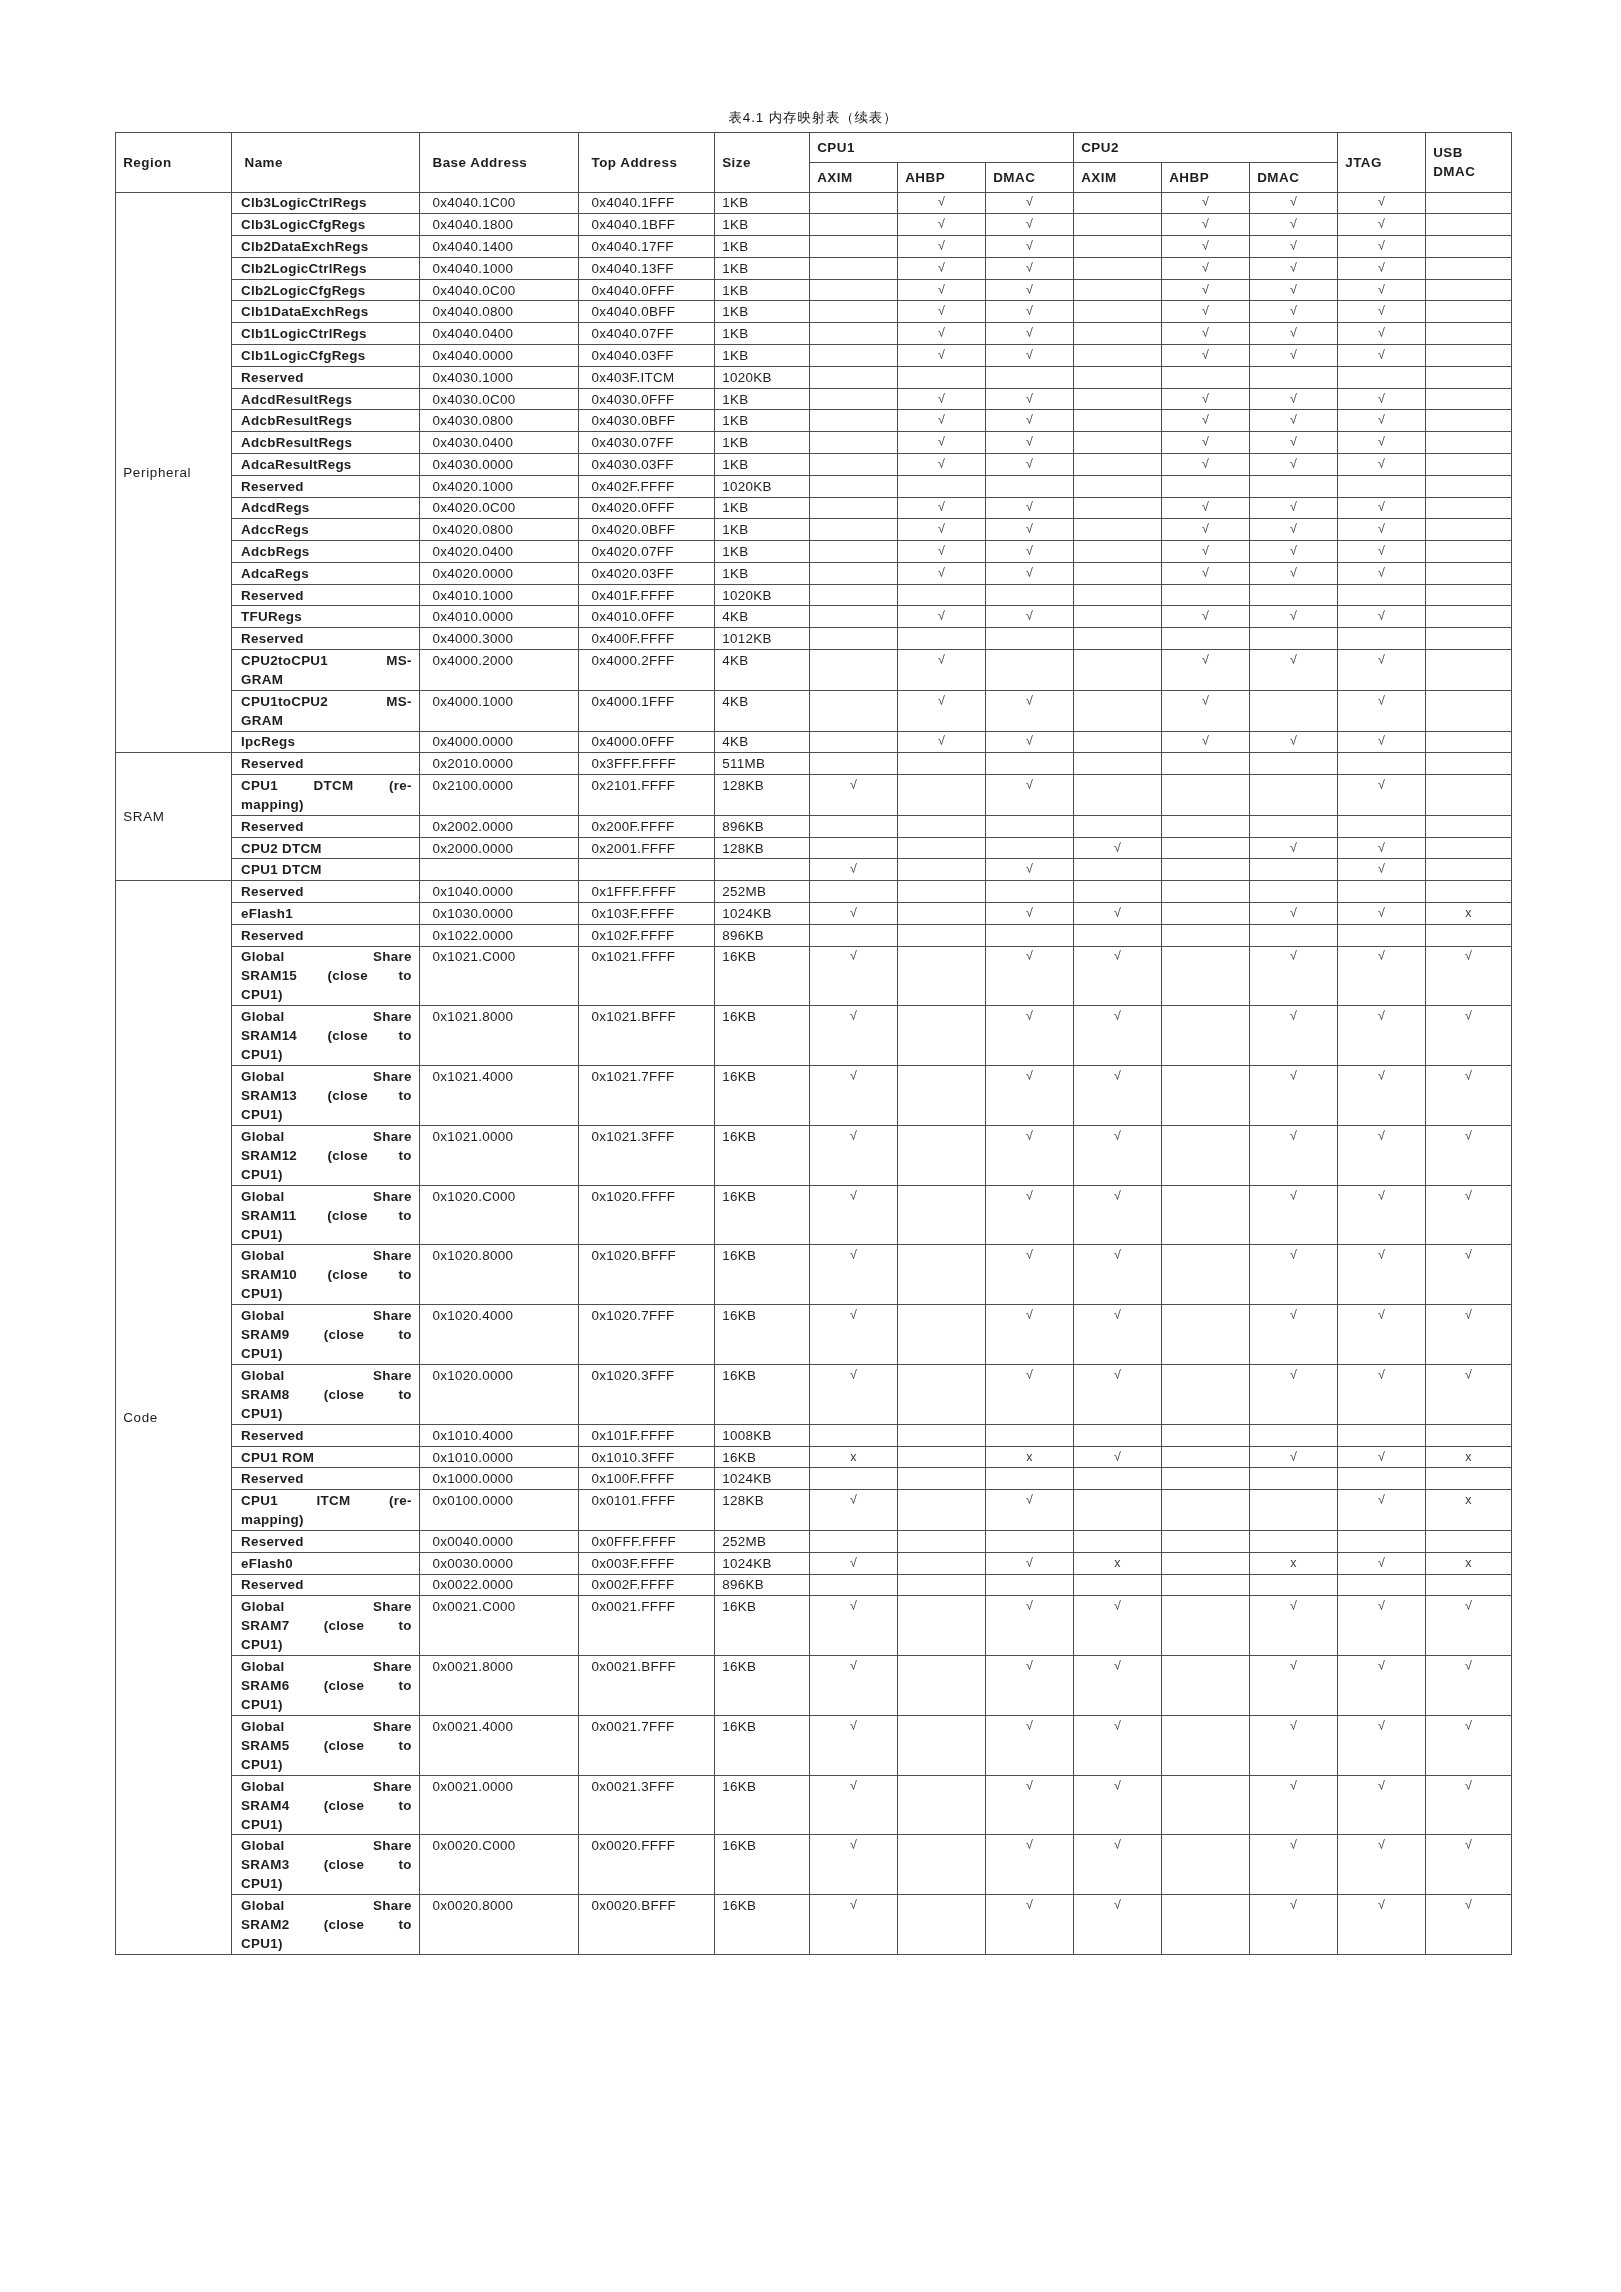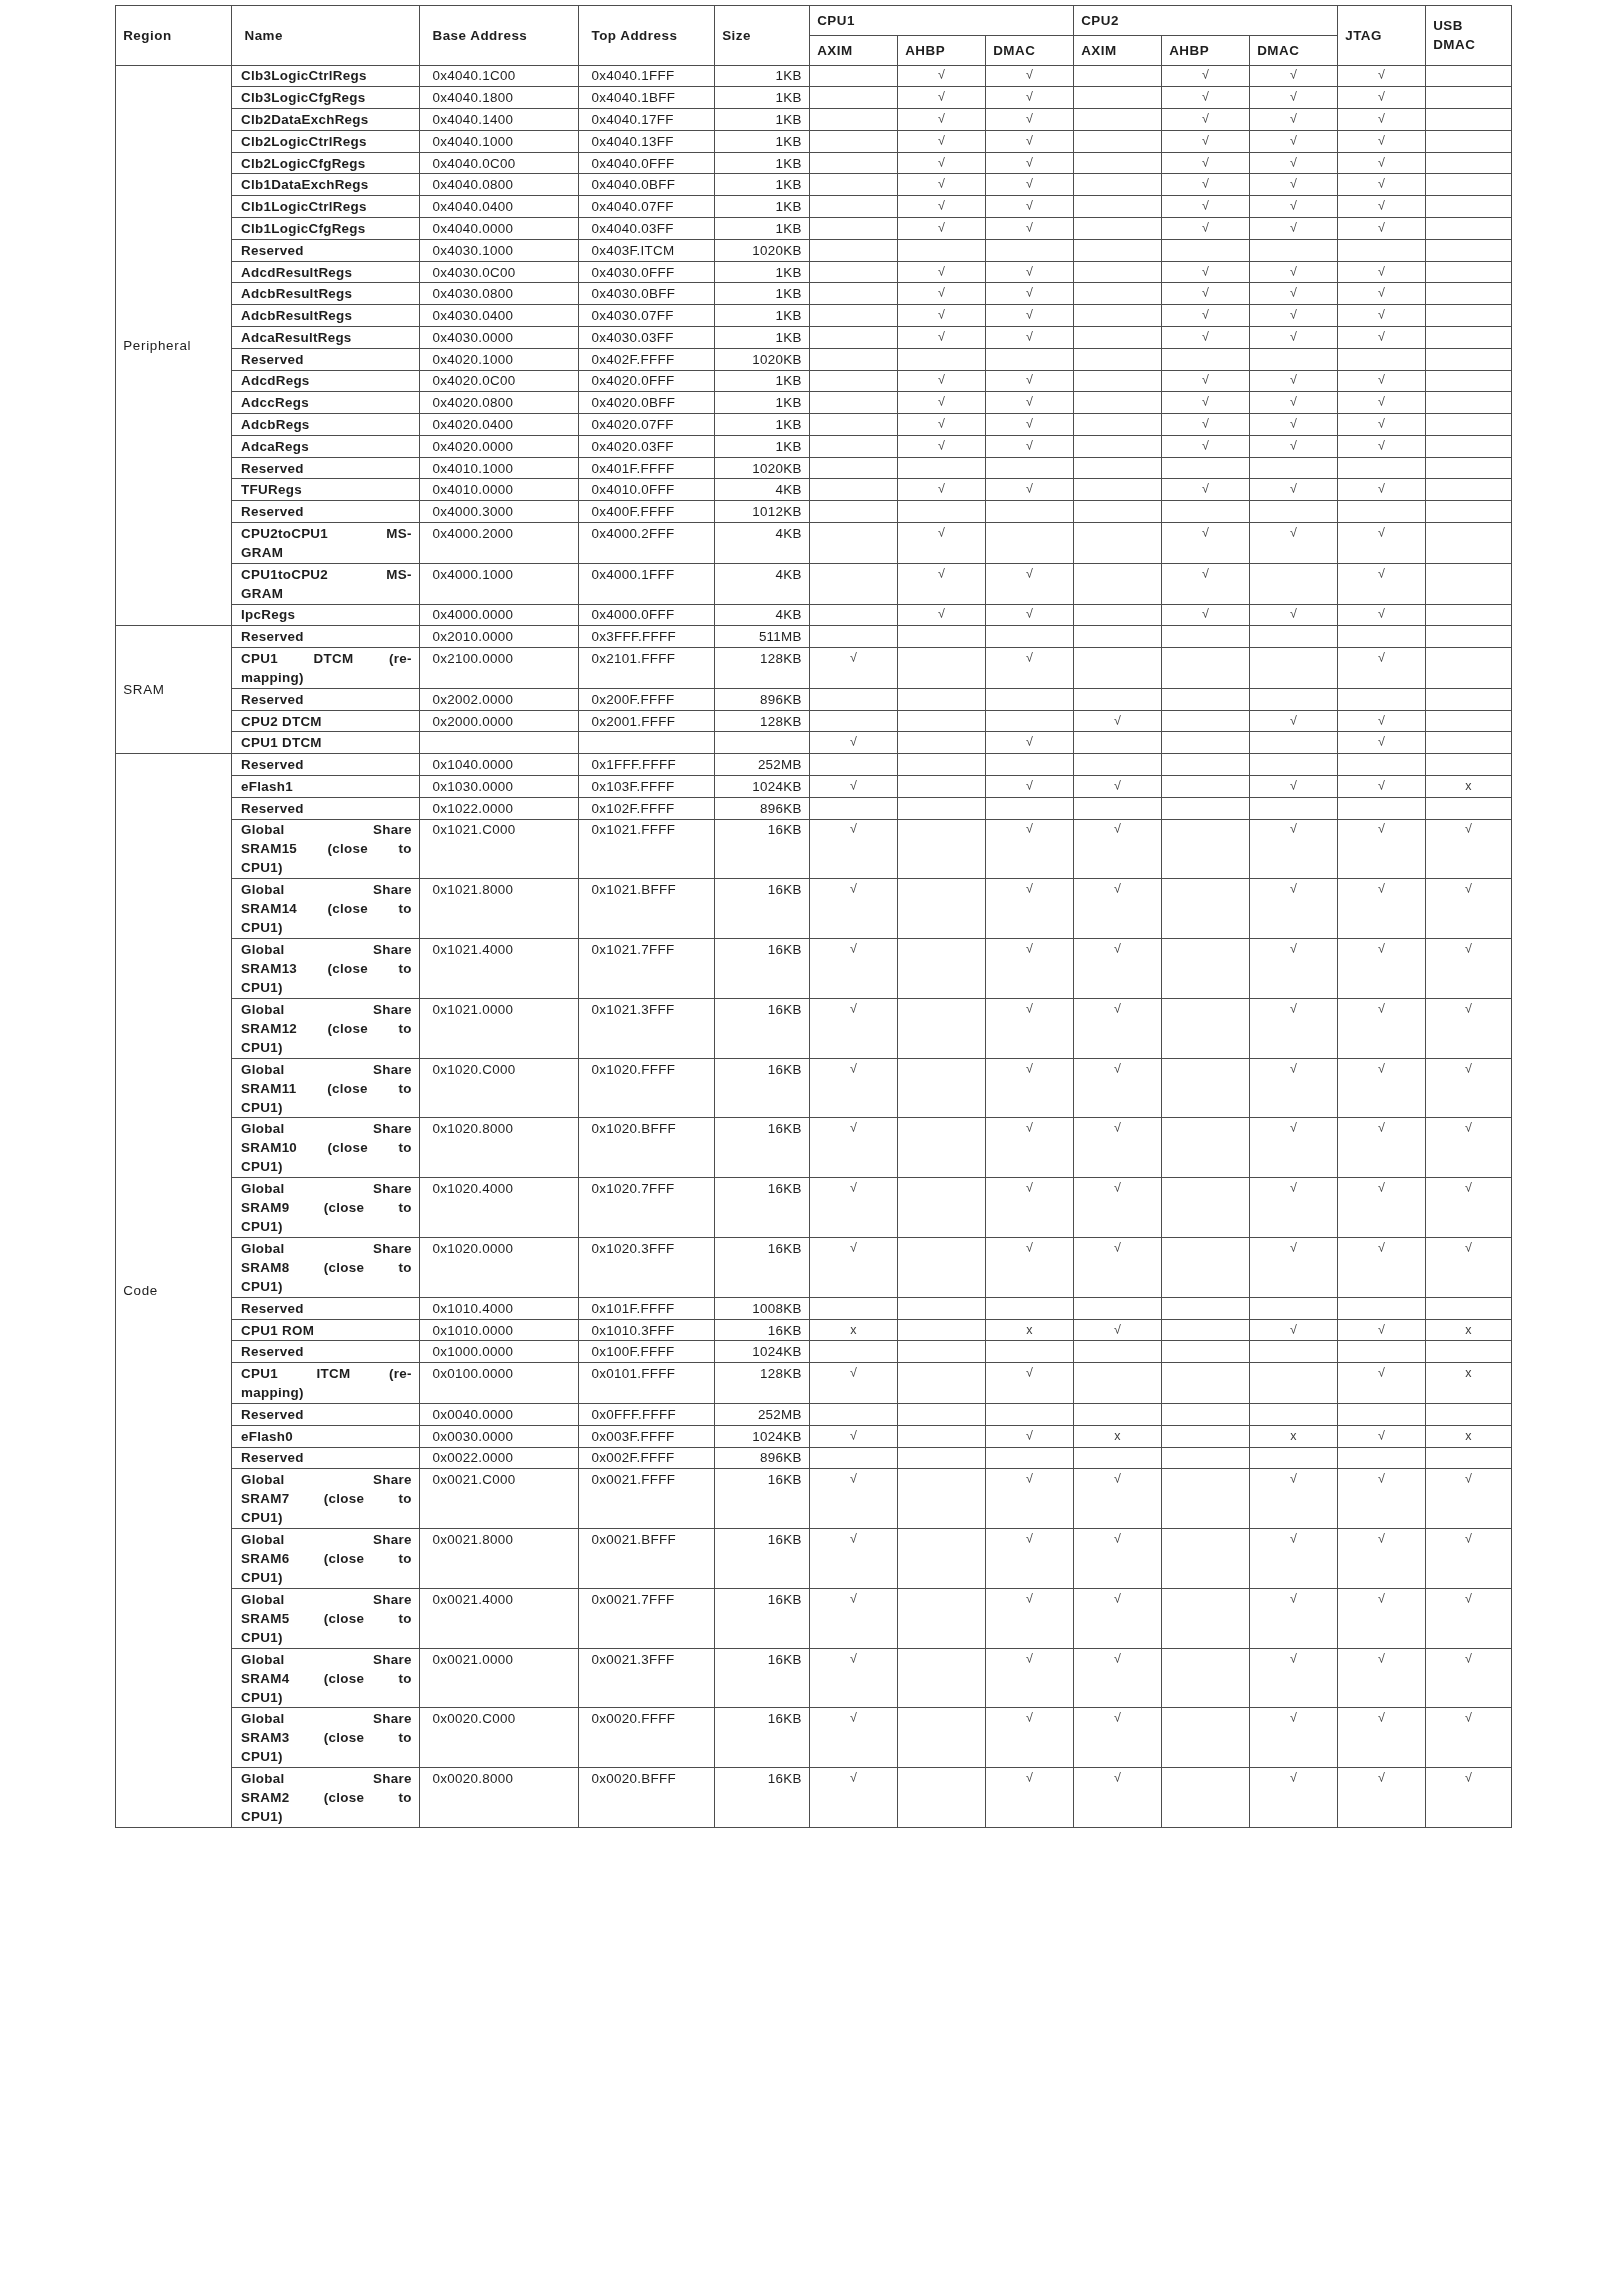--- a/index.html
+++ b/index.html
@@ -26,36 +26,37 @@
   .memmap{border:1.8px solid #2b2b2b;}
   .memmap thead th{
     font-weight:bold;letter-spacing:0.5px;text-align:left;vertical-align:middle;
   }
   .memmap thead tr{height:29.6px;}
   .memmap thead{border-bottom:1.8px solid #2b2b2b;}
   th.th-left{text-align:left;padding-left:12.5px;}
   td.name{padding-left:9px;text-align:left;font-weight:bold;}
   td.ml{text-align:justify;text-align-last:justify;}
   td.addr{padding-left:12.5px;}
-  td.size,th.c-size-h{text-align:right;}
+  td.size,th.c-size-h{text-align:left;}
   td.chk{text-align:center;font-size:12.5px;color:#3c3c3c;}
   td.region{
     vertical-align:middle;text-align:left;letter-spacing:0.7px;
   }
   tr.rg-start td{border-top:1.8px solid #2b2b2b;}
   .footer-note{
     width:1396px;margin-left:115px;margin-top:12.5px;
     text-align:right;padding-right:18px;box-sizing:border-box;
     font-size:11.6px;letter-spacing:0.9px;color:#161616;
   }
 </style>
 </head>
 <body>
 
 <div class="page">
+  <div class="title">表4.1  内存映射表（续表）</div>
 
   <table class="memmap">
     <colgroup>
       <col style="width:116px">
         <col style="width:188px">
         <col style="width:159px">
       <col style="width:136px">
         <col style="width:95px">
       <col style="width:88px">
         <col style="width:88px">

